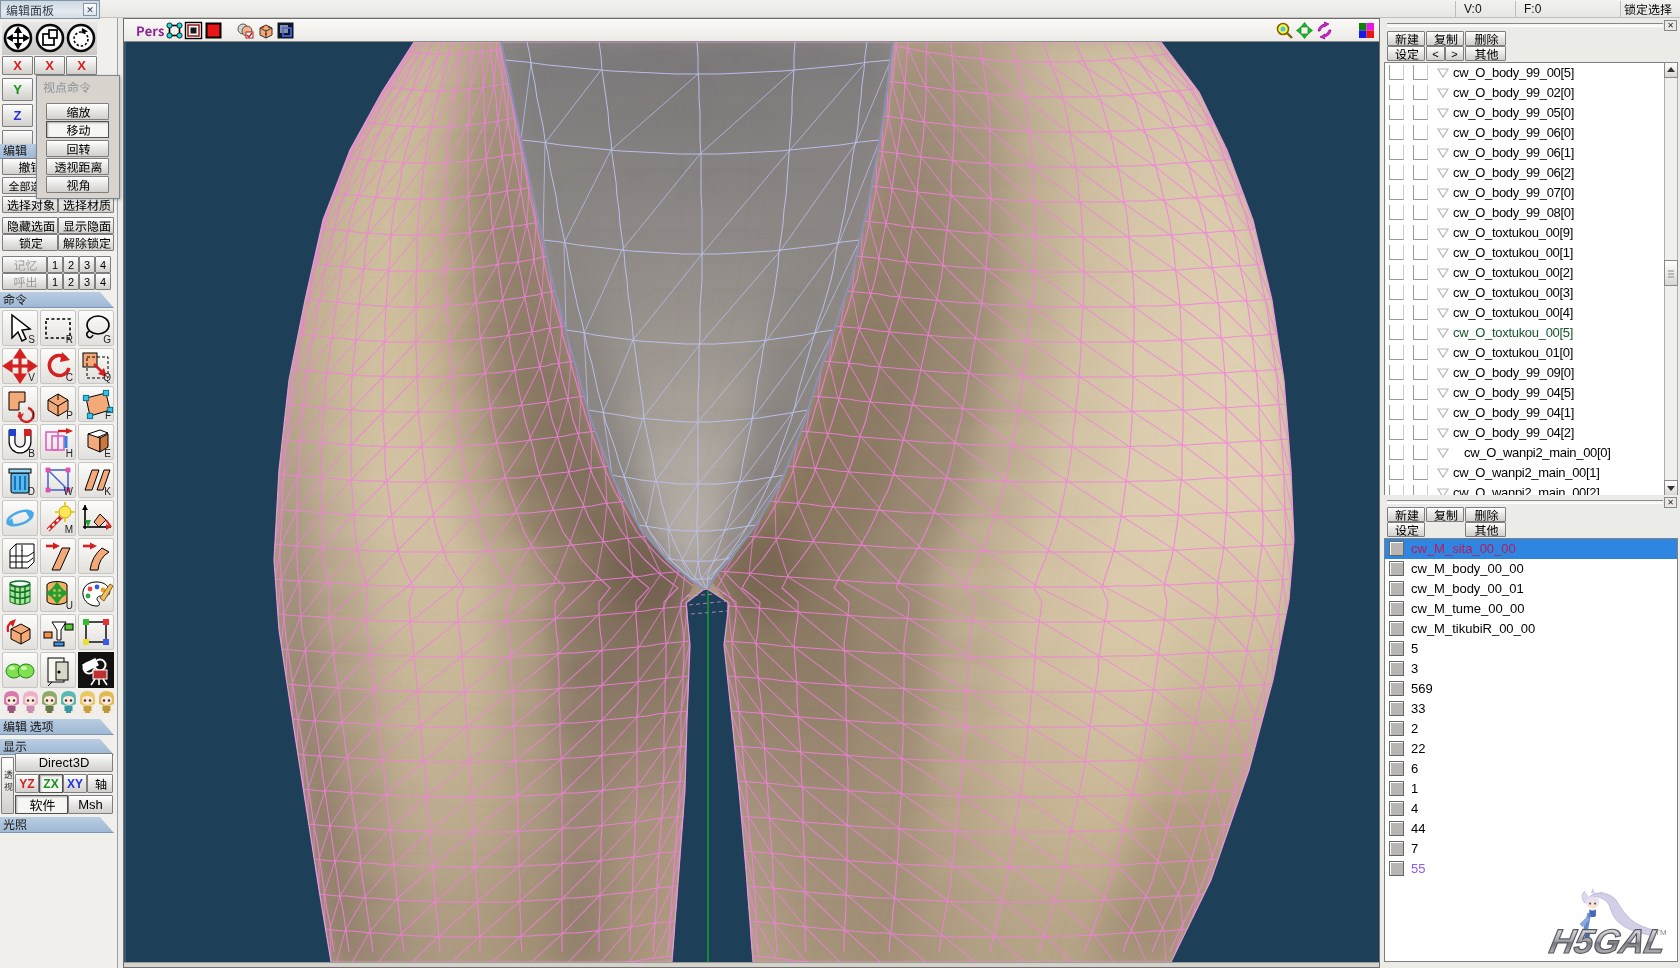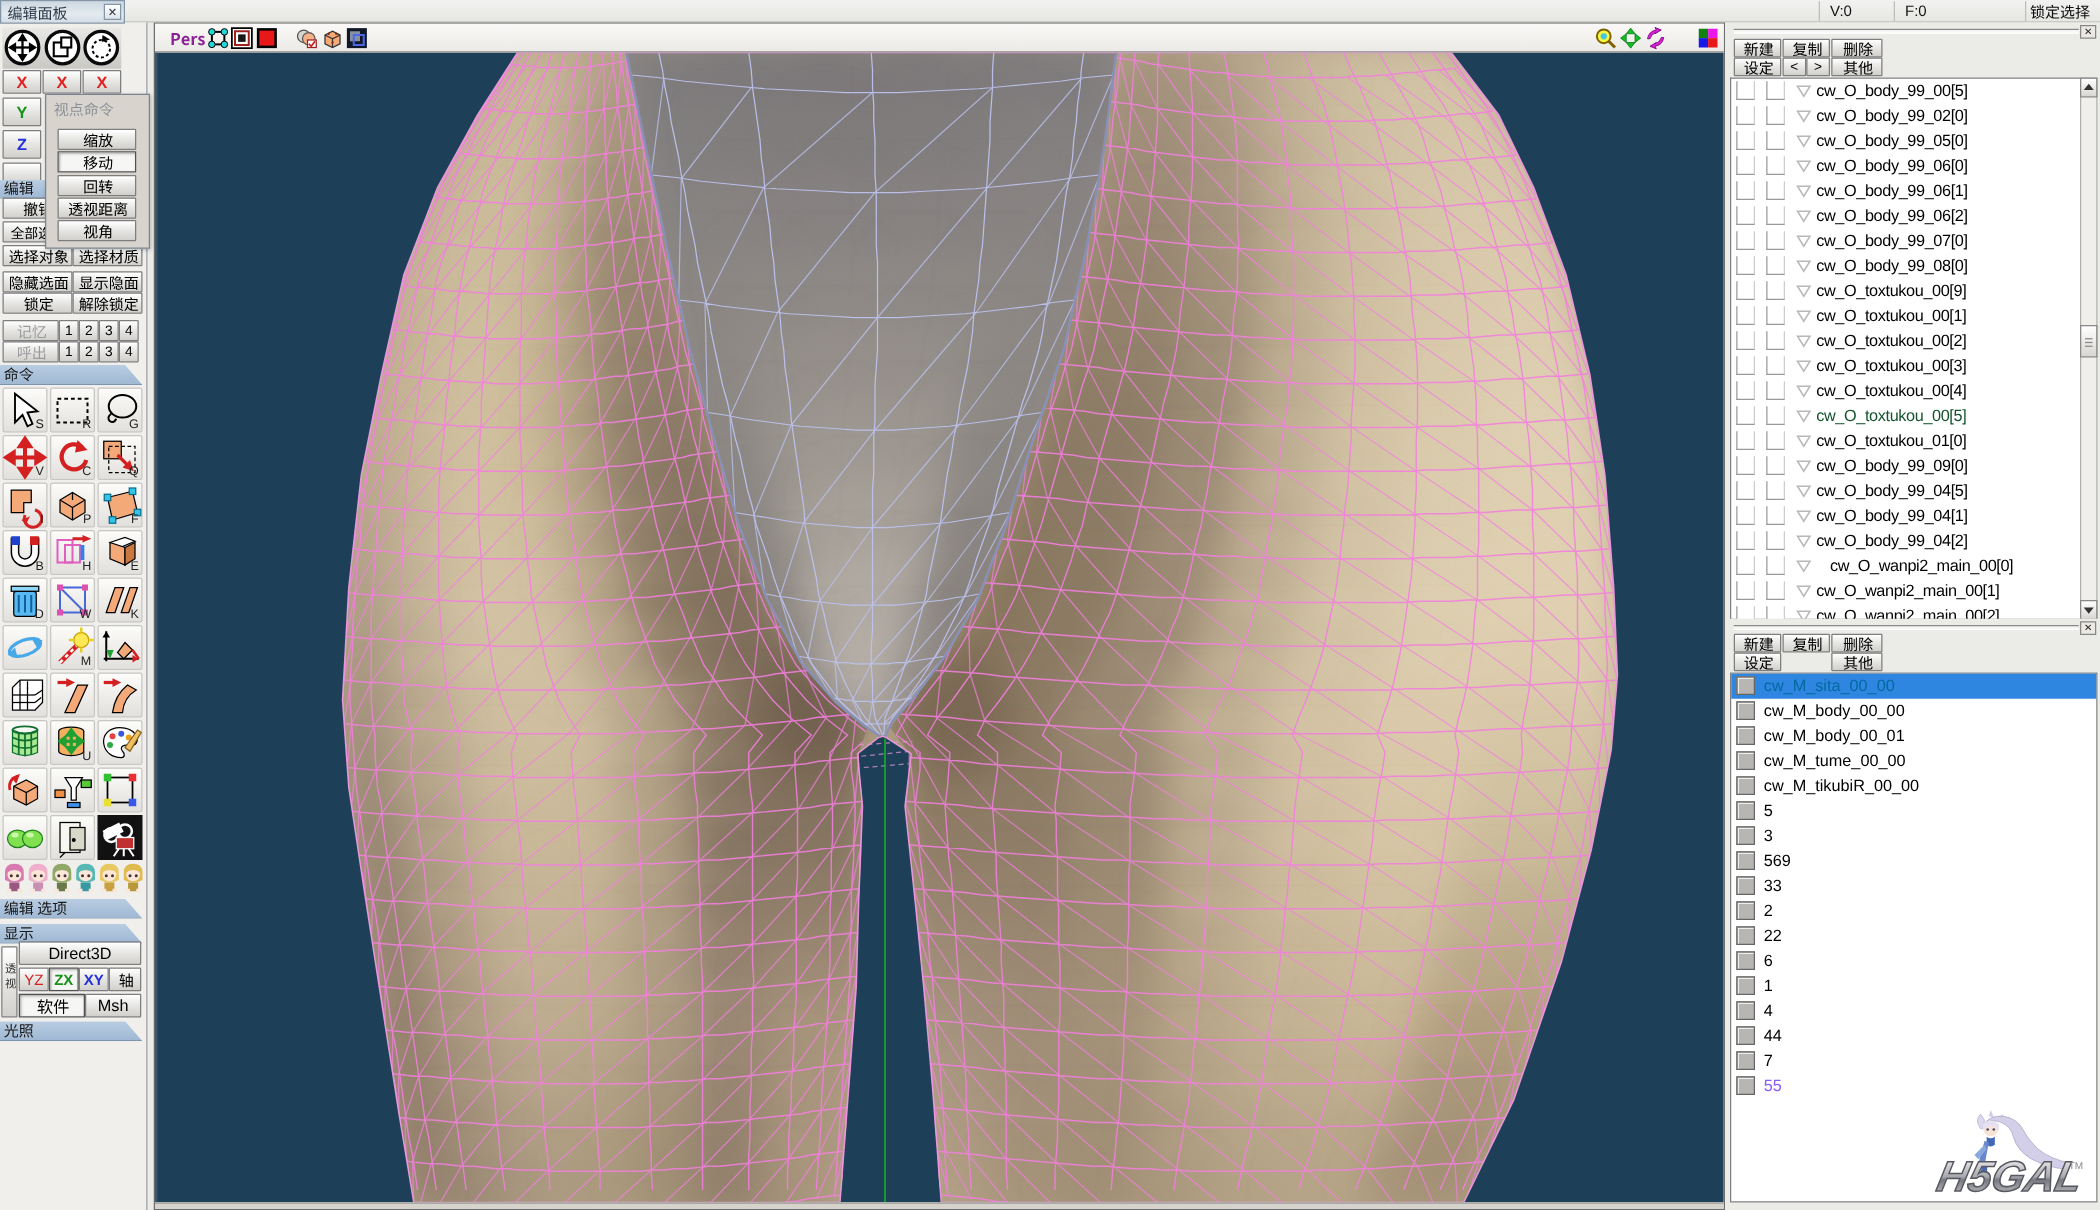--- a/index.html
+++ b/index.html
@@ -955,21 +955,21 @@
         <path d="M5.9 5.2H12.1V6.4H5.9ZM5.9 3.2H12.1V4.5H5.9ZM5.1 2.5V7.1H13V2.5ZM12.8 8C12.4 8.8 11.7 9.8 11.2 10.5L11.9 10.8C12.4 10.2 13.1 9.2 13.6 8.4ZM4.5 8.4C5 9.2 5.6 10.3 5.8 10.9L6.6 10.5C6.3 9.9 5.7 8.9 5.2 8.1ZM9.9 7.6V11.5H8.1V7.6H7.2V11.5H3.5V12.4H14.5V11.5H10.7V7.6Z M17.8 7.8C17.3 9.1 16.4 10.5 15.4 11.3C15.6 11.4 16.1 11.7 16.2 11.9C17.2 10.9 18.1 9.5 18.7 8ZM23.2 8.2C24.1 9.3 25 10.9 25.3 11.9L26.2 11.5C25.8 10.5 24.9 8.9 24 7.8ZM16.8 2.8V3.7H25.2V2.8ZM15.7 5.7V6.6H20.5V11.8C20.5 12 20.5 12 20.2 12C20 12 19.2 12 18.4 12C18.6 12.3 18.7 12.7 18.7 12.9C19.8 12.9 20.5 12.9 20.9 12.8C21.4 12.6 21.5 12.4 21.5 11.8V6.6H26.3V5.7Z" fill="#1a1a1a"></path>
       </svg>
     </div>
     <div class="b" style="left:1px;top:757px;width:13px;height:57px;">
       <svg width="13" height="57" viewBox="0 0 13 57" style="position:absolute;left:0;top:0">
         <path d="M2.5 13.1C3.1 13.6 3.7 14.2 3.9 14.6L4.5 14.2C4.2 13.8 3.6 13.2 3.1 12.7ZM9.7 12.6C8.6 12.8 6.7 13 5 13C5.1 13.2 5.2 13.4 5.2 13.5C5.9 13.5 6.6 13.5 7.3 13.4V14.1H4.8V14.6H6.9C6.3 15.3 5.4 15.8 4.5 16.1C4.7 16.2 4.9 16.5 5 16.6C5.8 16.3 6.7 15.7 7.3 15V16.2H8V14.9C8.6 15.6 9.5 16.2 10.3 16.6C10.4 16.4 10.6 16.2 10.7 16.1C9.9 15.8 9 15.2 8.4 14.6H10.6V14.1H8V13.4C8.8 13.3 9.5 13.2 10.1 13ZM5.5 16.4V16.9H6.6C6.4 17.9 6 18.6 4.8 19C4.9 19.1 5.1 19.3 5.2 19.5C6.6 19 7 18.1 7.2 16.9H8.3C8.2 17.2 8.1 17.5 8.1 17.7H9.6C9.5 18.4 9.4 18.7 9.3 18.8C9.2 18.8 9.2 18.9 9 18.9C8.9 18.9 8.4 18.8 8 18.8C8.1 19 8.2 19.2 8.2 19.3C8.6 19.4 9.1 19.4 9.3 19.4C9.5 19.3 9.7 19.3 9.8 19.2C10 19 10.1 18.5 10.2 17.5C10.3 17.4 10.3 17.2 10.3 17.2H8.8L9 16.4ZM4.3 15.9H2.5V16.5H3.6V19.3C3.2 19.4 2.8 19.8 2.4 20.1L2.9 20.7C3.4 20.2 3.9 19.7 4.2 19.7C4.4 19.7 4.7 20 5 20.2C5.6 20.5 6.4 20.6 7.4 20.6C8.3 20.6 9.8 20.6 10.5 20.5C10.5 20.3 10.6 20 10.7 19.8C9.8 19.9 8.4 20 7.4 20C6.5 20 5.7 19.9 5.1 19.6C4.7 19.3 4.5 19.1 4.3 19.1Z" fill="#333"></path>
         <path d="M6 24.9V29.7H6.7V25.5H9.5V29.7H10.2V24.9ZM3.4 24.8C3.7 25.1 4.1 25.6 4.2 25.9L4.8 25.6C4.6 25.3 4.2 24.8 3.9 24.5ZM7.7 26.2V27.9C7.7 29.3 7.5 31 5.2 32.2C5.3 32.3 5.5 32.6 5.6 32.7C7 32 7.7 31.1 8 30.1V31.8C8 32.4 8.3 32.6 8.9 32.6H9.7C10.5 32.6 10.6 32.2 10.7 30.8C10.5 30.8 10.3 30.7 10.1 30.5C10.1 31.8 10 32.1 9.7 32.1H9C8.7 32.1 8.7 32 8.7 31.7V29.5H8.2C8.3 29 8.4 28.4 8.4 27.9V26.2ZM2.6 26V26.6H4.7C4.2 27.8 3.3 28.9 2.4 29.5C2.5 29.6 2.6 30 2.7 30.2C3 29.9 3.4 29.6 3.7 29.2V32.7H4.3V28.8C4.7 29.2 5.1 29.8 5.2 30L5.7 29.5C5.5 29.3 4.9 28.6 4.5 28.2C5 27.6 5.3 26.9 5.6 26.2L5.2 26L5.1 26Z" fill="#333"></path>
       </svg>
     </div>
     <div class="b" style="left:15px;top:753px;width:98px;height:19px;;text-align:center;font-size:13px;line-height:18px;color:#000;font-weight:400">Direct3D</div>
-    <div class="b" style="left:15px;top:774px;width:24px;height:19px;;text-align:center;font-size:12px;line-height:18px;color:#d42020;font-weight:400">YZ</div>
+    <div class="b" style="left:15px;top:774px;width:24px;height:19px;;text-align:center;font-size:12px;line-height:18px;color:#d42020;font-weight:700">YZ</div>
     <div class="bp" style="left:39px;top:774px;width:24px;height:19px;;text-align:center;font-size:12px;line-height:18px;color:#18921c;font-weight:700">ZX</div>
     <div class="b" style="left:63px;top:774px;width:24px;height:19px;;text-align:center;font-size:12px;line-height:18px;color:#2430dc;font-weight:700">XY</div>
     <div class="b" style="left:87px;top:774px;width:26px;height:19px;">
       <svg width="26" height="19" viewBox="0 0 26 19" style="position:absolute;left:0;top:0">
         <path d="M13.4 10.5H15V13.3H13.4ZM13.4 9.7V7.1H15V9.7ZM17.3 10.5V13.3H15.8V10.5ZM17.3 9.7H15.8V7.1H17.3ZM14.9 3.8V6.3H12.6V14.8H13.4V14.1H17.3V14.7H18.2V6.3H15.8V3.8ZM8 9.8C8.1 9.7 8.5 9.7 8.9 9.7H10.1V11.4L7.5 11.8L7.7 12.7L10.1 12.2V14.7H10.9V12.1L12.1 11.8L12.1 11L10.9 11.2V9.7H12V8.9H10.9V7H10.1V8.9H8.8C9.2 8 9.5 7 9.8 6H12V5.1H10C10.1 4.7 10.2 4.3 10.3 3.9L9.4 3.7C9.3 4.2 9.2 4.7 9.1 5.1H7.6V6H8.9C8.7 7 8.4 7.8 8.3 8.1C8.1 8.6 7.9 9 7.7 9C7.8 9.3 8 9.7 8 9.8Z" fill="#000"></path>
       </svg>
     </div>
     <div class="bp" style="left:15px;top:795px;width:53px;height:19px;">
       <svg width="53" height="19" viewBox="0 0 53 19" style="position:absolute;left:0;top:0">
         <path d="M21.2 3.2C20.9 5.3 20.4 7.2 19.5 8.4C19.7 8.5 20.1 8.8 20.3 9C20.8 8.2 21.2 7.2 21.5 6.1H24.9C24.7 7.1 24.5 8 24.3 8.7L25.1 8.9C25.4 8 25.7 6.6 26 5.4L25.3 5.2L25.2 5.2H21.8C21.9 4.7 22 4 22.1 3.4ZM22.1 7.4V8C22.1 9.8 21.9 12.5 19.2 14.6C19.4 14.7 19.7 15 19.9 15.2C21.5 14 22.3 12.6 22.7 11.2C23.2 13 24.1 14.4 25.4 15.2C25.5 15 25.8 14.6 26.1 14.4C24.4 13.6 23.5 11.5 23 9.2C23.1 8.8 23.1 8.4 23.1 8V7.4ZM14.7 9.9C14.8 9.8 15.2 9.7 15.7 9.7H17.1V11.6L14 12L14.2 13L17.1 12.5V15.2H18V12.4L19.8 12.1L19.7 11.2L18 11.4V9.7H19.6V8.8H18V6.9H17.1V8.8H15.7C16.1 7.9 16.5 6.8 16.9 5.7H19.7V4.8H17.2C17.4 4.4 17.5 3.9 17.6 3.5L16.6 3.3C16.5 3.8 16.4 4.3 16.3 4.8H14.2V5.7H16C15.6 6.8 15.3 7.6 15.1 8C14.9 8.5 14.7 8.9 14.4 9C14.5 9.2 14.7 9.7 14.7 9.9Z M30.6 9.7V10.7H34.4V15.2H35.3V10.7H38.9V9.7H35.3V6.9H38.3V5.9H35.3V3.4H34.4V5.9H32.6C32.8 5.3 32.9 4.7 33.1 4.1L32.1 3.9C31.8 5.6 31.3 7.3 30.5 8.4C30.8 8.5 31.2 8.7 31.3 8.9C31.7 8.3 32 7.6 32.3 6.9H34.4V9.7ZM30 3.3C29.3 5.3 28.1 7.2 26.9 8.5C27.1 8.7 27.4 9.2 27.5 9.5C27.9 9 28.3 8.5 28.7 7.9V15.2H29.6V6.4C30.1 5.5 30.5 4.5 30.9 3.6Z" fill="#000"></path>
@@ -1217,21 +1217,21 @@
       </svg>
     </div>
     <div class="b" style="left:1465px;top:522px;width:41px;height:15px;">
       <svg width="41" height="15" viewBox="0 0 41 15" style="position:absolute;left:0;top:0">
         <path d="M15.4 11C16.8 11.6 18.2 12.2 19.1 12.7L19.9 12.1C19 11.6 17.4 11 16 10.5ZM12.8 10.4C12 11 10.3 11.7 9 12.1C9.2 12.3 9.5 12.6 9.6 12.8C10.9 12.3 12.6 11.6 13.6 11ZM16.7 1.8V3.1H12.3V1.8H11.4V3.1H9.5V4H11.4V9.4H9.1V10.2H19.9V9.4H17.6V4H19.6V3.1H17.6V1.8ZM12.3 9.4V8H16.7V9.4ZM12.3 4H16.7V5.2H12.3ZM12.3 6H16.7V7.3H12.3Z M25.3 2.9V6.1L23.8 6.7L24.1 7.5L25.3 7V11C25.3 12.3 25.7 12.6 27.1 12.6C27.5 12.6 29.9 12.6 30.3 12.6C31.6 12.6 31.9 12.1 32.1 10.4C31.8 10.4 31.4 10.2 31.2 10.1C31.1 11.5 31 11.8 30.3 11.8C29.7 11.8 27.6 11.8 27.2 11.8C26.3 11.8 26.2 11.7 26.2 11V6.7L27.9 6V10.1H28.8V5.7L30.7 4.9C30.7 6.8 30.6 8.1 30.5 8.4C30.5 8.7 30.3 8.8 30.1 8.8C30 8.8 29.5 8.8 29.2 8.7C29.3 9 29.4 9.3 29.4 9.6C29.8 9.6 30.3 9.6 30.7 9.5C31 9.4 31.3 9.2 31.4 8.6C31.5 8.1 31.5 6.4 31.5 4.2L31.6 4L30.9 3.8L30.8 3.9L30.7 4L28.8 4.7V1.8H27.9V5.1L26.2 5.8V2.9ZM23.7 1.8C23 3.6 21.9 5.4 20.7 6.6C20.9 6.8 21.1 7.2 21.2 7.4C21.6 7 22 6.5 22.4 6V12.8H23.3V4.6C23.8 3.8 24.2 2.9 24.5 2Z" fill="#000"></path>
       </svg>
     </div>
     <div style="left:1384px;top:538px;width:294px;height:424px;background:#fff;border:1px solid #808080"></div>
     <div style="left:1385px;top:539px;width:292px;height:20px;background:#2f86e0;position:absolute"></div>
     <div style="left:1389px;top:541px;width:15px;height:15px;background:#b8b6b2;border:1px solid #666;box-shadow:inset 1px 1px 0 #fff;position:absolute"></div>
-    <div style="left:1411px;top:539px;width:240px;height:20px;font-size:13px;line-height:20px;color:#0369a1;position:absolute">cw_M_sita_00_00</div>
+    <div style="left:1411px;top:539px;width:240px;height:20px;font-size:13px;line-height:20px;color:#be185d;position:absolute">cw_M_sita_00_00</div>
     <div style="left:1389px;top:561px;width:15px;height:15px;background:#b8b6b2;border:1px solid #666;box-shadow:inset 1px 1px 0 #fff;position:absolute"></div>
     <div style="left:1411px;top:559px;width:240px;height:20px;font-size:13px;line-height:20px;color:#000;position:absolute">cw_M_body_00_00</div>
     <div style="left:1389px;top:581px;width:15px;height:15px;background:#b8b6b2;border:1px solid #666;box-shadow:inset 1px 1px 0 #fff;position:absolute"></div>
     <div style="left:1411px;top:579px;width:240px;height:20px;font-size:13px;line-height:20px;color:#000;position:absolute">cw_M_body_00_01</div>
     <div style="left:1389px;top:601px;width:15px;height:15px;background:#b8b6b2;border:1px solid #666;box-shadow:inset 1px 1px 0 #fff;position:absolute"></div>
     <div style="left:1411px;top:599px;width:240px;height:20px;font-size:13px;line-height:20px;color:#000;position:absolute">cw_M_tume_00_00</div>
     <div style="left:1389px;top:621px;width:15px;height:15px;background:#b8b6b2;border:1px solid #666;box-shadow:inset 1px 1px 0 #fff;position:absolute"></div>
     <div style="left:1411px;top:619px;width:240px;height:20px;font-size:13px;line-height:20px;color:#000;position:absolute">cw_M_tikubiR_00_00</div>
     <div style="left:1389px;top:641px;width:15px;height:15px;background:#b8b6b2;border:1px solid #666;box-shadow:inset 1px 1px 0 #fff;position:absolute"></div>
     <div style="left:1411px;top:639px;width:240px;height:20px;font-size:13px;line-height:20px;color:#000;position:absolute">5</div>

